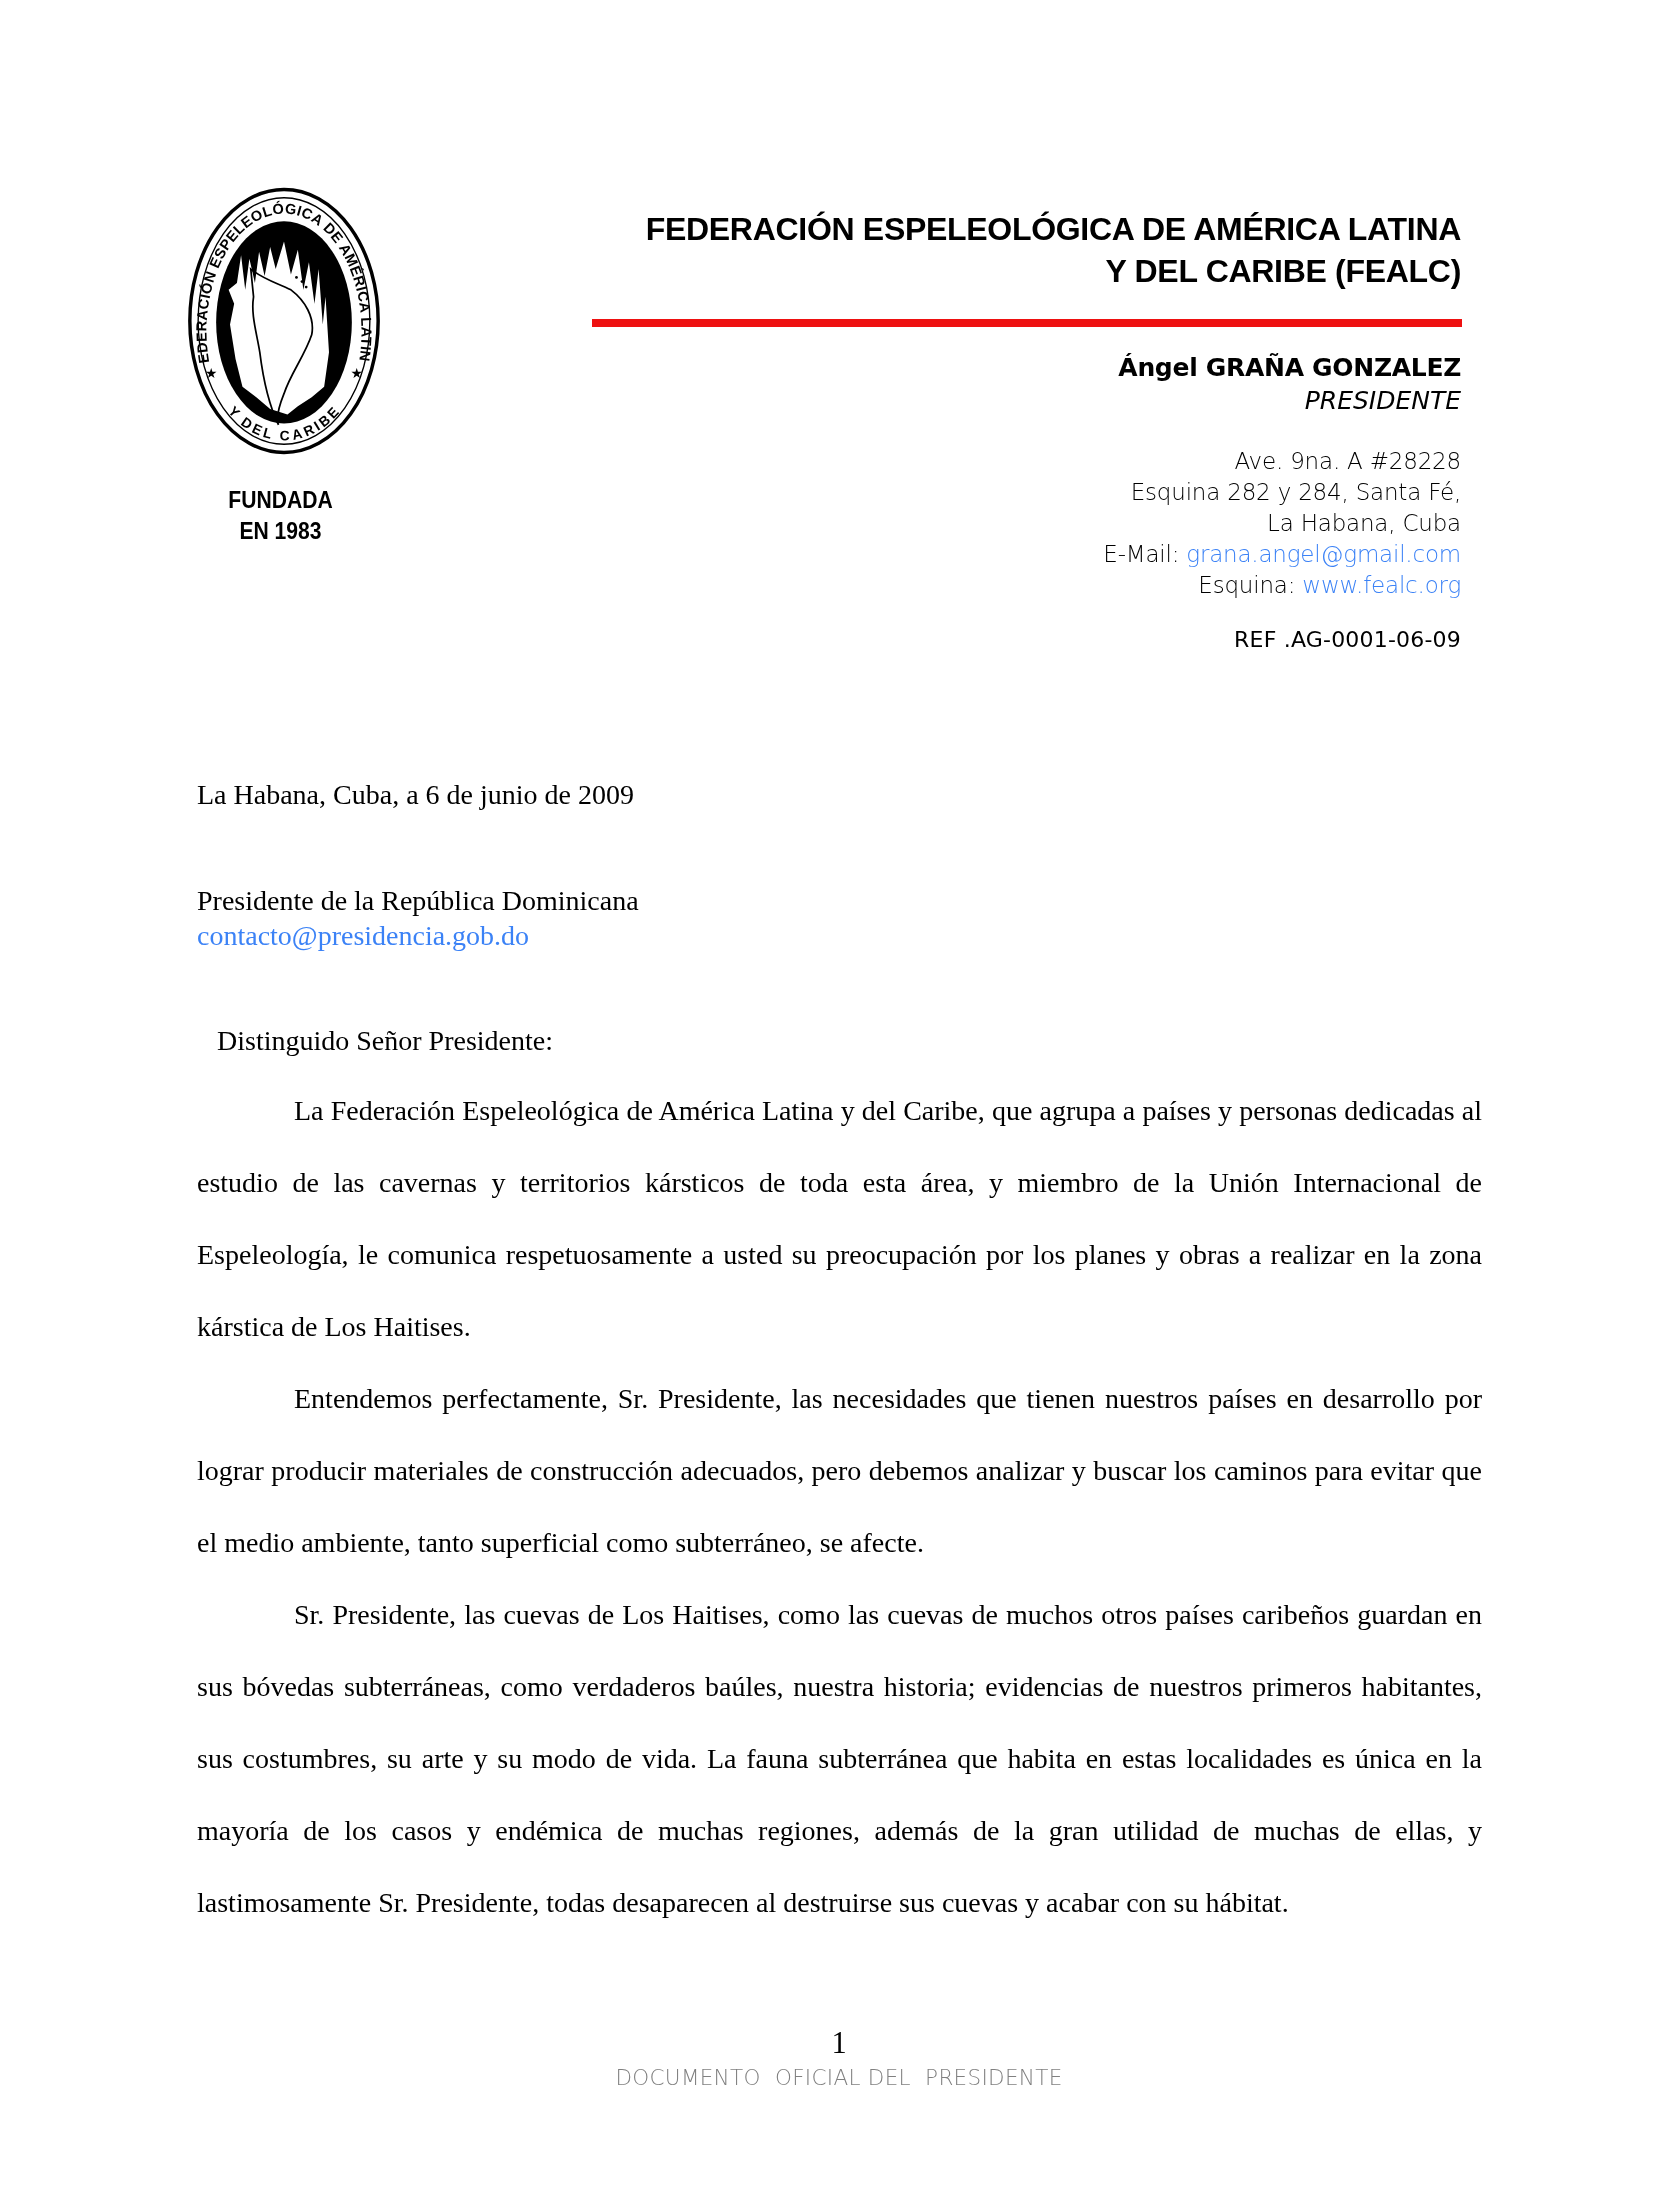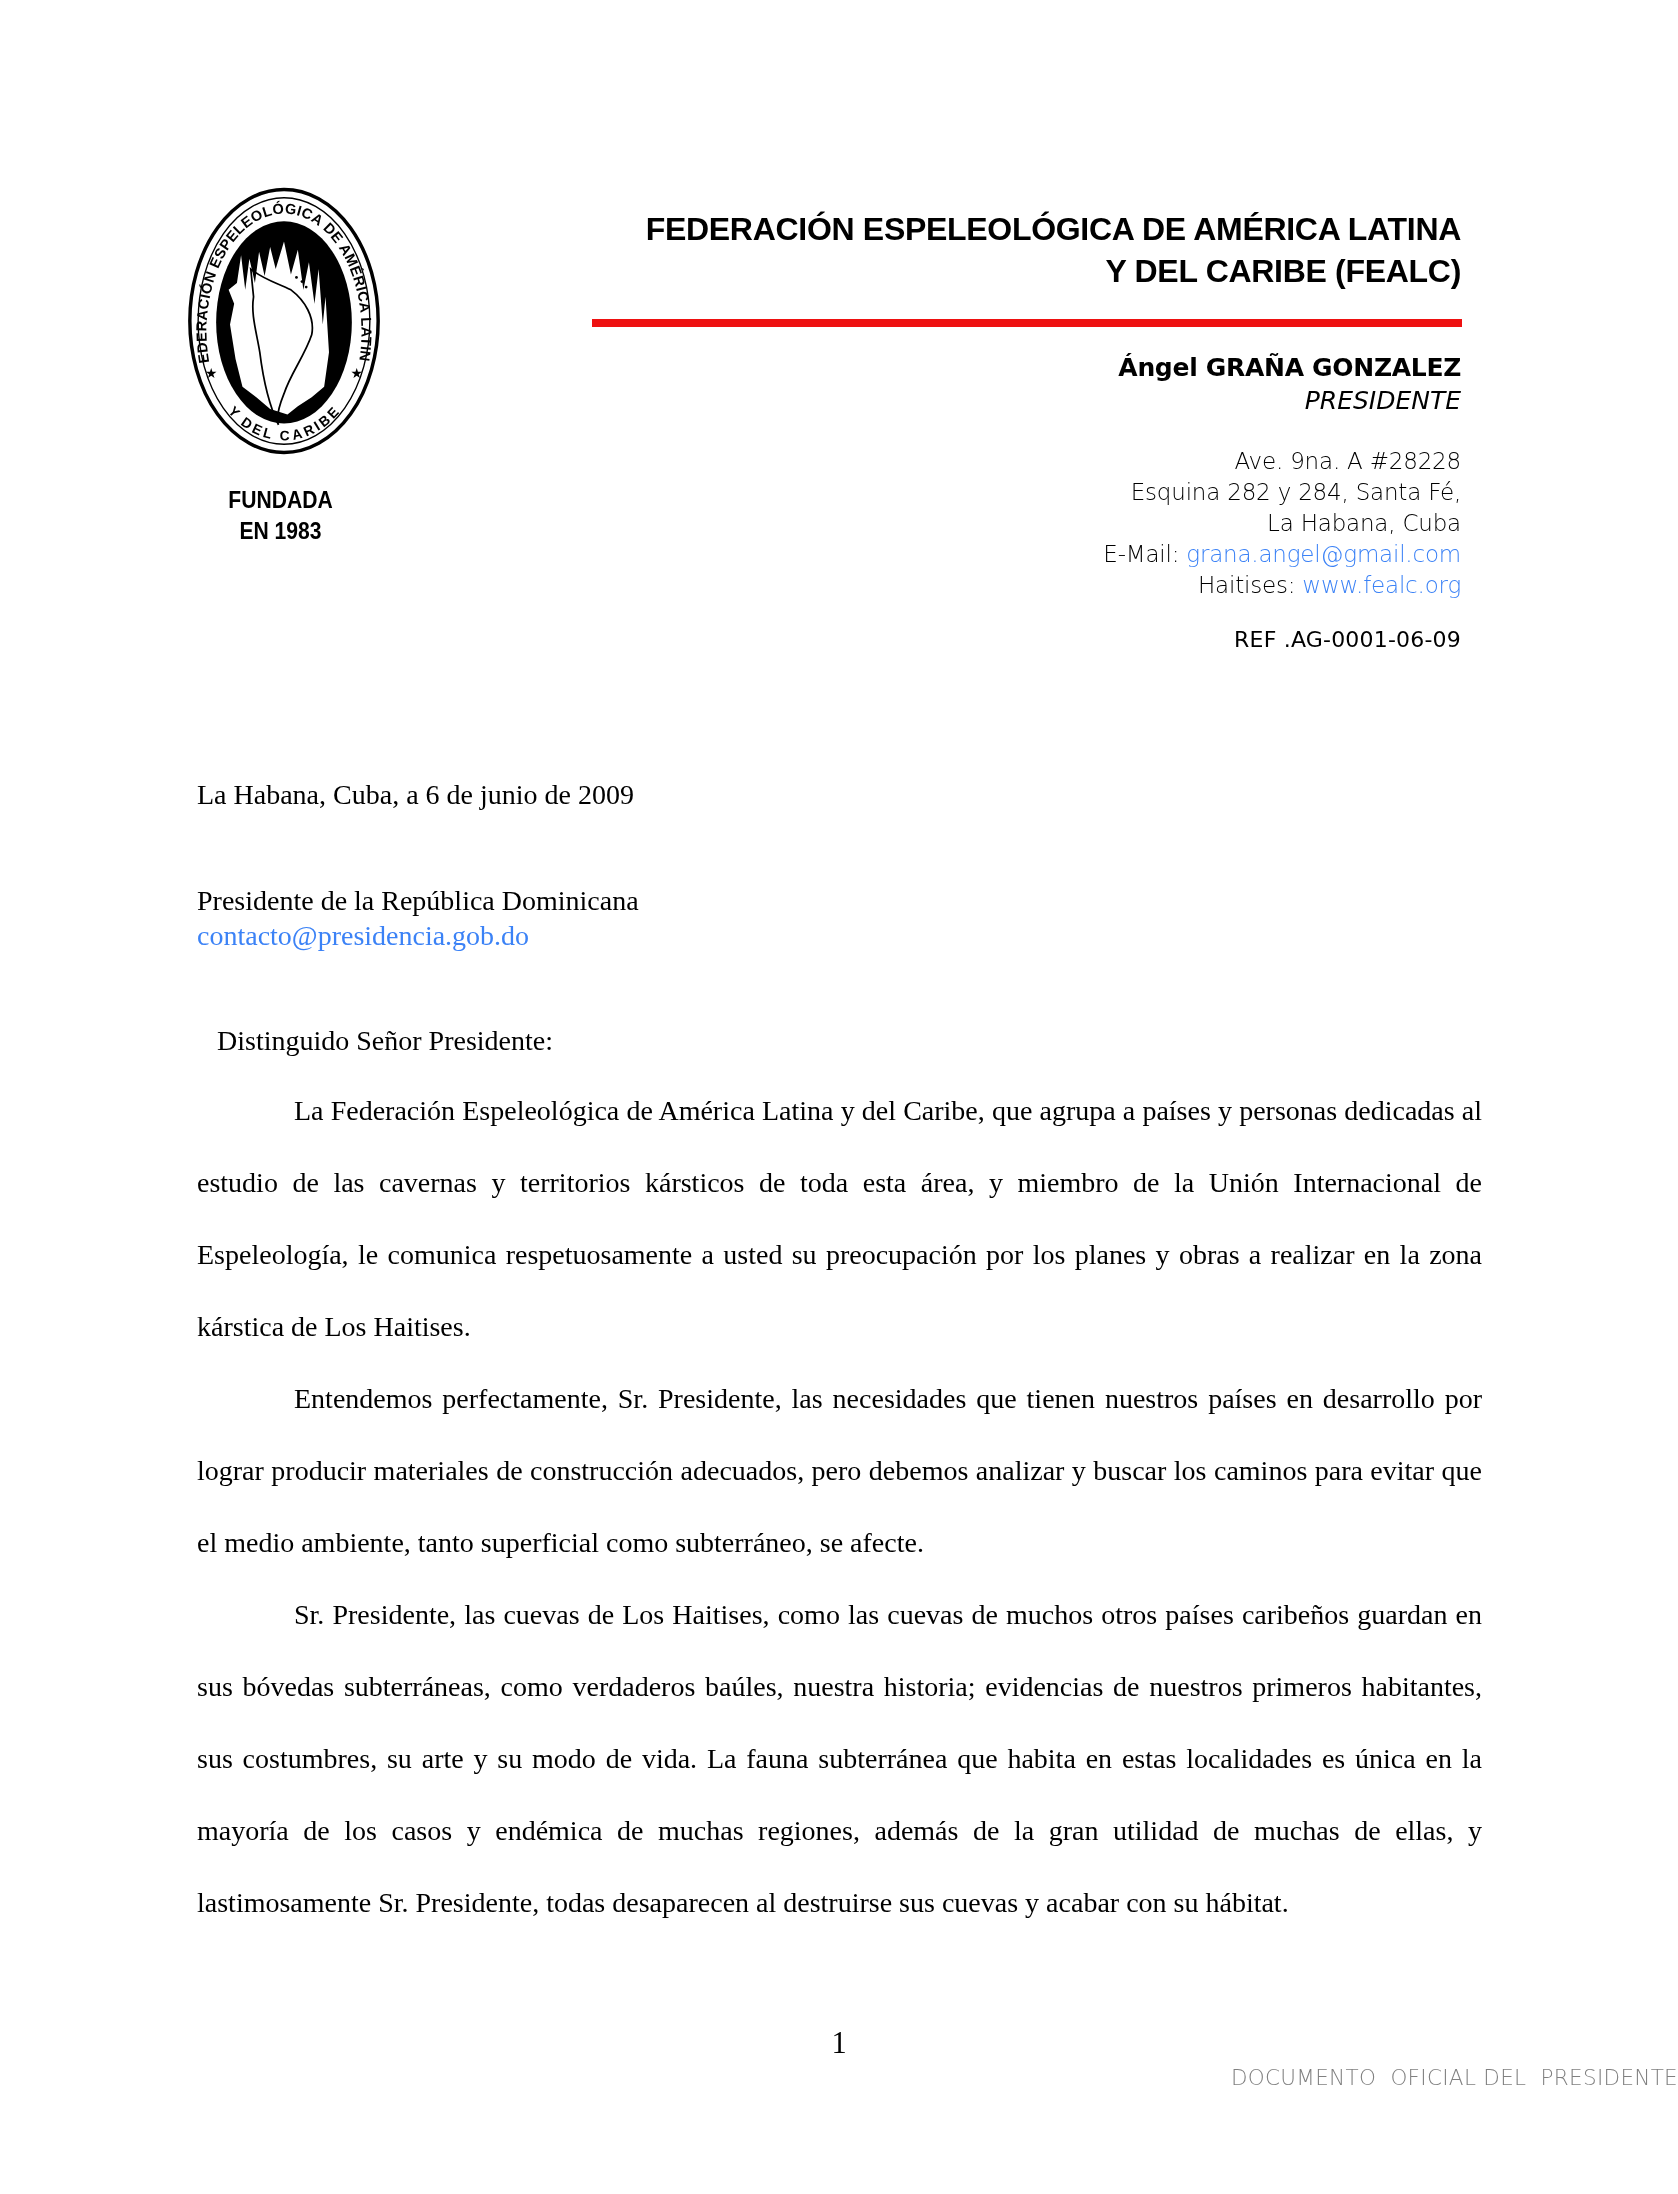--- a/index.html
+++ b/index.html
@@ -32,21 +32,21 @@
   
   .serif { font-family: "Liberation Serif", "DejaVu Serif", serif; }
   #date { left: 197px; top: 777px; font-size: 28px; line-height: 35px; }
   #addressee { left: 197px; top: 883px; font-size: 28px; line-height: 35px; }
   #salutation { left: 197px; top: 1023px; font-size: 28px; line-height: 35px; margin-left: 20px; }
   #body { left: 197px; top: 1075px; width: 1285px; font-size: 28px; line-height: 72px; }
   #body p { margin: 0; text-align: justify; text-indent: 97px; }
 
   
   #pagenum { left: 0; width: 1678px; top: 2026px; text-align: center; font-size: 30.5px; line-height: 35px; }
-  #footer { left: 0; width: 1678px; top: 2064px; text-align: right;
+  #footer { left: 0; width: 1678px; top: 2064px; text-align: center;
     font-family: "DejaVu Sans", sans-serif; font-weight: 300; font-size: 21.5px; color: #808080;
     letter-spacing: 0.3px; line-height: 28px; }
 </style>
 </head>
 <body>
 
 <div id="logo" class="abs">
   <svg width="194" height="270" viewBox="0 0 280 390">
     <defs>
       <path id="ringTop" d="M 32 255 A 112 170 0 1 1 248 255"></path>
@@ -83,21 +83,21 @@
 <div id="redline" class="abs"></div>
 
 <div id="sender" class="abs">
   <div class="name">Ángel GRAÑA GONZALEZ</div>
   <div class="role">PRESIDENTE</div>
   <div class="addr">
     <div>Ave. 9na. A #28228</div>
     <div>Esquina 282 y 284, Santa Fé,</div>
     <div>La Habana, Cuba</div>
     <div><span>E-Mail: </span><a>grana.angel@gmail.com</a></div>
-    <div><span>Haitises: </span><a>www.fealc.org</a></div>
+    <div><span>Esquina: </span><a>www.fealc.org</a></div>
   </div>
   <div class="ref">REF .AG-0001-06-09</div>
 </div>
 
 <div id="date" class="abs serif">La Habana, Cuba, a 6 de junio de 2009</div>
 
 <div id="addressee" class="abs serif">
   <div>Presidente de la República Dominicana</div>
   <div><a class="link">contacto@presidencia.gob.do</a></div>
 </div>

